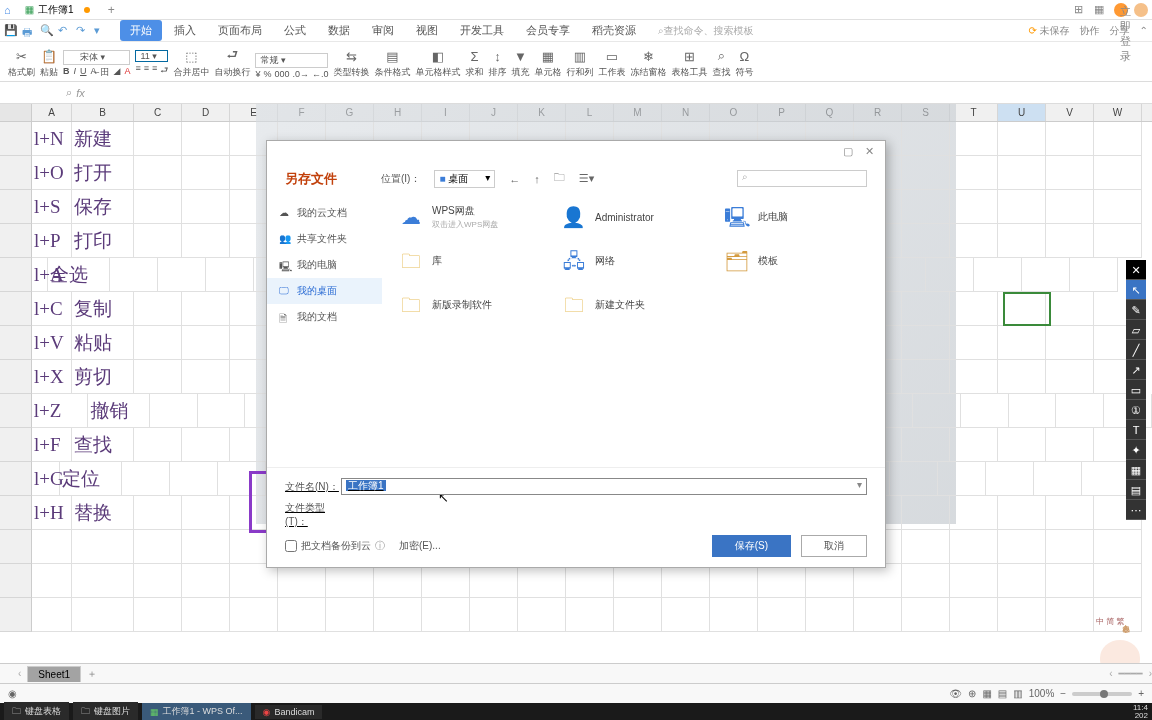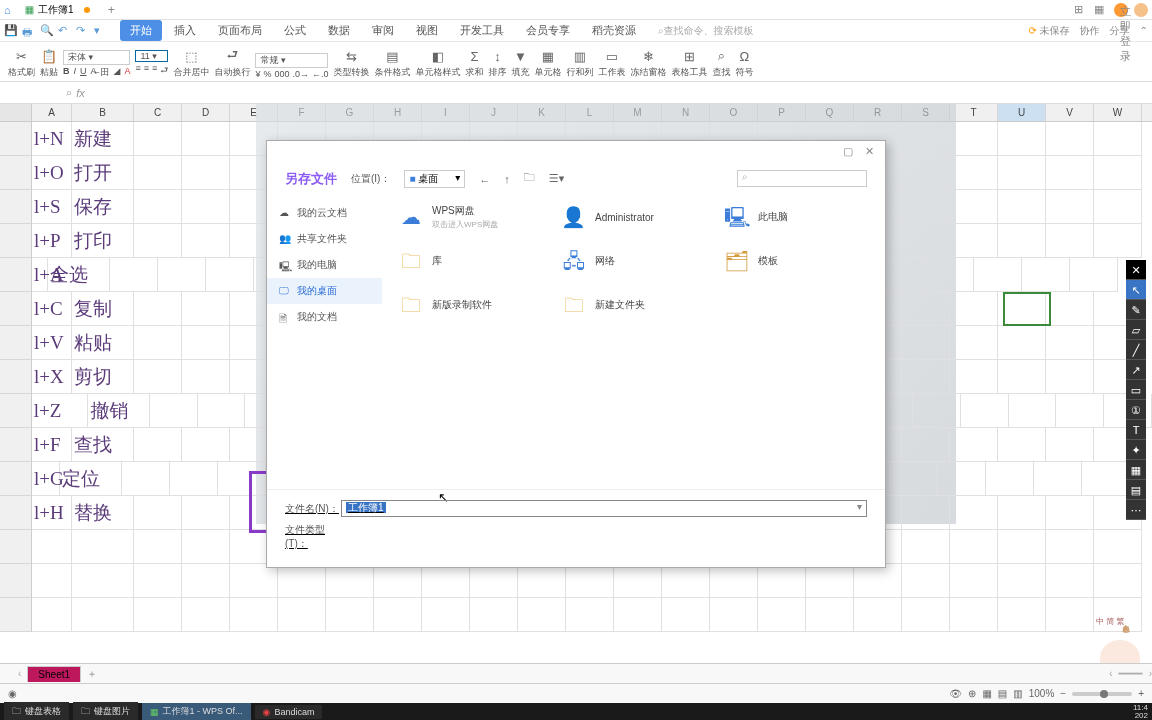--- a/index.html
+++ b/index.html
@@ -53,22 +53,22 @@
 .sel-rect { position:absolute; border:2px solid #3a8a3a; }
 
 
 .anno { position:absolute; border:3px solid #8a3ac8; }
 
 
 .dialog { position:absolute; left:266px; top:140px; width:620px; height:428px; background:#fff; border:1px solid #aaa; box-shadow: 3px 3px 10px rgba(0,0,0,.25); display:flex; flex-direction:column; }
 .dlg-title-row { height: 22px; display:flex; align-items:center; justify-content:flex-end; gap:8px; padding:0 6px; }
 .dlg-title-row span { width:14px; height:14px; font-size:11px; color:#888; cursor:pointer; }
 .dlg-header { display:flex; align-items:center; padding: 6px 18px; gap: 14px; }
-.dlg-header .title { font-size: 13px; font-weight:bold; color:#8b5cf6;text-align:center; }
-.dlg-header .loc-lbl { font-size:10px; color:#555; }
+.dlg-header .title { font-size: 13px; font-weight:bold; color:#c2410c;text-align:center; }
+.dlg-header .loc-lbl { font-size:10px; color:#555; margin-left: 30px; }
 .dlg-header .loc-sel { border:1px solid #ccc; padding:1px 26px 1px 4px; font-size:10px; position:relative; }
 .dlg-header .loc-sel::after{content:"▾";position:absolute;right:4px;}
 .dlg-header .nav-icon { font-size:11px; color:#666; cursor:pointer; }
 .dlg-header .search { margin-left:auto; border:1px solid #ccc; width: 130px; height:17px; font-size:10px; padding-left:18px; position:relative;}
 .dlg-header .search::before{content:"⌕"; position:absolute; left:4px; color:#aaa;}
 .dlg-body { display:flex; flex:1; }
 .dlg-side { width: 115px; padding: 6px 0; border-right: none; }
 .side-item { display:flex; align-items:center; gap:6px; font-size:10px; color:#555; padding: 6px 12px; cursor:pointer; }
 .side-item.active { background:#eaf3fc; color:#2b6cd4; }
 .side-item .si-icon { width:12px; height:12px; display:inline-block; }
@@ -92,21 +92,21 @@
 .dlg-row-last { display:flex; align-items:center; gap: 14px; font-size:10px; color:#555; }
 .dlg-row-last .chk { display:flex; gap:4px; align-items:center; }
 .dlg-row-last .chk input { width:12px; height:12px; }
 .dlg-buttons { margin-left:auto; display:flex; gap:10px; }
 .btn { padding: 3px 22px; font-size: 10px; border:1px solid #aaa; cursor:pointer; }
 .btn.primary { background:#3a74c4; color:#fff; border-color:#3a74c4; }
 .cursor-pointer { position:absolute; font-size: 13px; }
 
 
 .sheet-bar { position:absolute; bottom:37px; left:0; right:0; height:20px; border-top:1px solid #ccc; display:flex; align-items:center; font-size:10px; padding-left: 18px; background:#f8f8f8; }
-.sheet-tab { padding:2px 10px; background:#be185d; border:1px solid #ccc; border-bottom:none; }
+.sheet-tab { padding:2px 10px; background:#a3a3a3; border:1px solid #ccc; border-bottom:none; }
 .sheet-add { margin-left:6px; color:#888; }
 
 
 .status-bar { position:absolute; bottom: 17px; left:0; right:0; height:20px; border-top:1px solid #ccc; display:flex; align-items:center; font-size:10px; padding: 0 8px; background:#f8f8f8; color:#666; }
 .status-bar .sb-right { margin-left:auto; display:flex; gap: 6px; align-items:center; }
 .zoom-track { width:60px; height:4px; background:#ccc; border-radius:2px; position:relative; }
 .zoom-thumb { width:8px; height:8px; background:#777; border-radius:50%; position:absolute; top:-2px; left:28px; }
 
 
 .taskbar { position:absolute; bottom:0; left:0; right:0; height:17px; background:#1a1a1a; display:flex; align-items:center; font-size:9px; color:#ddd; padding: 0 4px; gap: 4px; }
@@ -178,21 +178,21 @@
 <div class="ribbon">
   <div class="grp">
       <div class="icon">✂</div>
       <div class="lbl">格式刷</div>
     </div>
   <div class="grp">
       <div class="icon">📋</div>
       <div class="lbl">粘贴</div>
     </div>
   <div class="mini-col">
-    <div style="border:1px solid #ccc;padding:0 14px 0 4px;">宋体 ▾</div>
+    <div style="border:1px solid #ccc;padding:0 14px 0 16px;">宋体 ▾</div>
     <div style="display:flex;gap:4px;">
       <span style="font-weight:bold;">B</span>
       <span style="font-style:italic;">I</span>
       <span style="text-decoration:underline;">U</span>
       <span>A̶</span>
       <span>田</span>
       <span>◢</span>
       <span style="color:#d33;">A</span>
     </div>
   </div>
@@ -794,20 +794,32 @@
     </div>
   </div>
   <div class="dlg-bottom">
     <div class="dlg-row">
       <div class="lbl">文件名(N)：</div>
       <div class="inp drop"><span class="selected-text">工作簿1</span></div>
     </div>
     <div class="dlg-row">
       <div class="lbl">文件类型(T)：</div>
     </div>
+    <div class="dlg-row-last">
+      <label class="chk">
+        <input type="checkbox" style="">
+          <span>把文档备份到云</span> 
+          <span style="color:#999;">ⓘ</span>
+      </label>
+      <span>加密(E)...</span>
+      <div class="dlg-buttons">
+        <div class="btn primary">保存(S)</div>
+        <div class="btn">取消</div>
+      </div>
+    </div>
   </div>
 </div>
 
 <div class="tool-rail">
   <div class="close">✕</div>
   <div style="background:#3a74c4;">↖</div>
   <div>✎</div>
   <div>▱</div>
   <div>╱</div>
   <div>↗</div>

